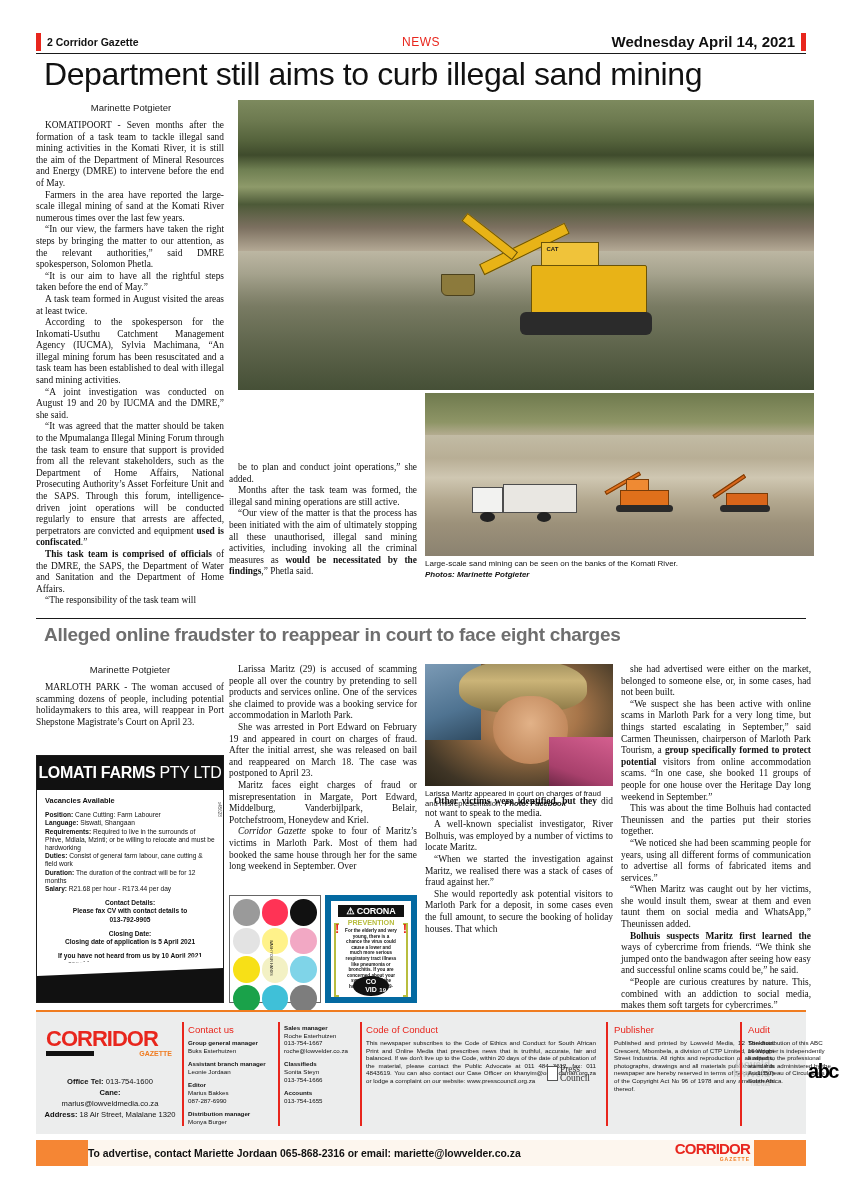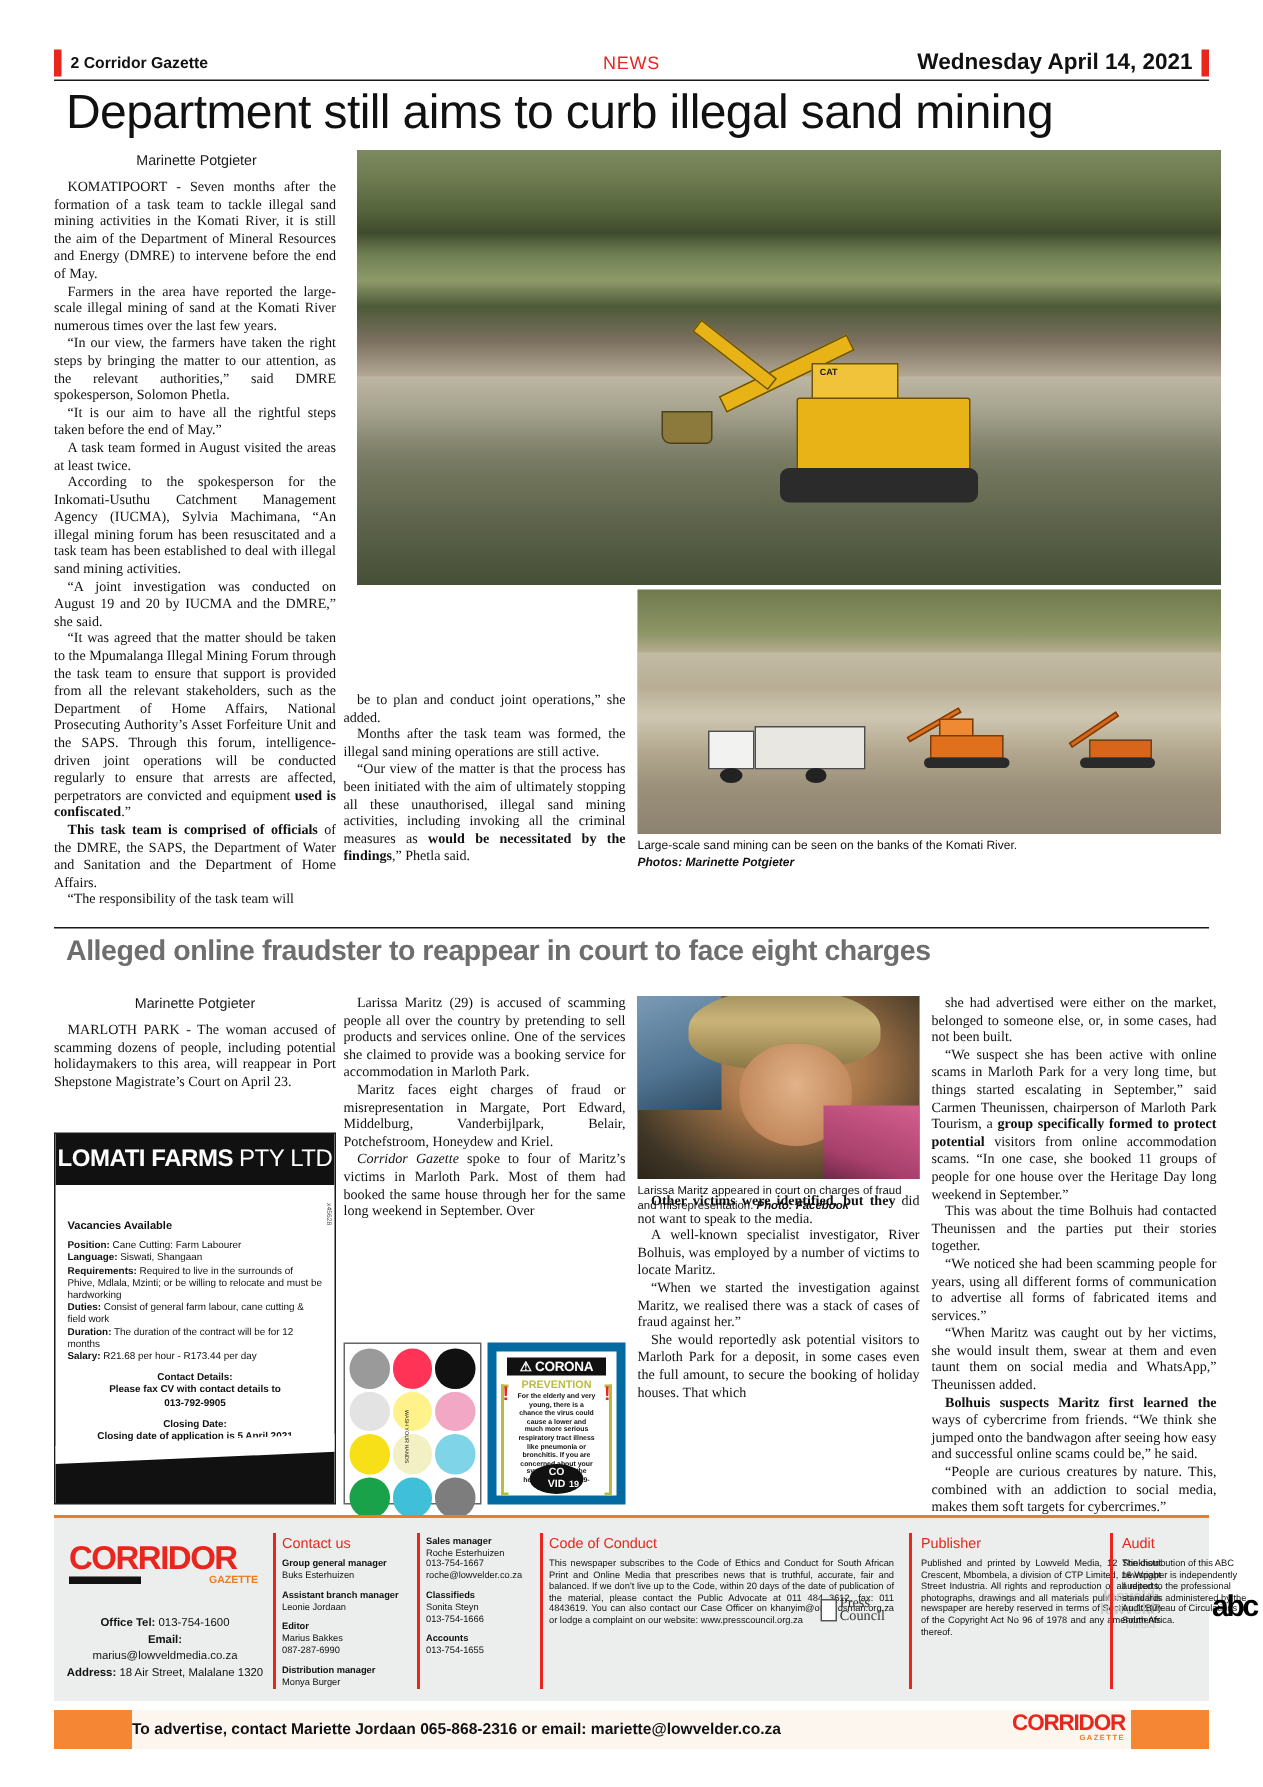--- a/index.html
+++ b/index.html
@@ -178,21 +178,21 @@
     position: absolute; left: 0; top: 0; width: 100%; height: 34px;
     background: #111; color: #fff;
     display: flex; align-items: center; justify-content: center;
     font-family: "Liberation Sans", sans-serif;
     font-size: 16px; letter-spacing: -0.3px;
   }
   .lom-top b { font-weight: bold; }
   .lom-top span { font-weight: normal; margin-left: 4px; }
   .lom-body {
     position: absolute; left: 0; top: 34px; width: 100%; bottom: 36px;
-    padding: 23px 8px 0 8px;
+    padding: 7px 8px 0 8px;
     font-family: "Liberation Sans", sans-serif;
     font-size: 6.6px; line-height: 8.2px; color: #111;
   }
   .lom-body .h { font-weight: bold; font-size: 7.4px; margin-bottom: 6px; }
   .lom-body .ln { margin-bottom: 0; }
   .lom-body .ln b { font-weight: bold; }
   .lom-body .ctr { text-align: center; margin-top: 6px; font-weight: bold; }
   .lom-body .ctr2 { text-align: center; margin-top: 6px; }
   .lom-bot {
     position: absolute; left: 0; bottom: 0; width: 100%; height: 36px;
@@ -456,20 +456,21 @@
 
   <div class="rule2"></div>
   <h1 class="headline2">Alleged online fraudster to reappear in court to face eight charges</h1>
   <div class="byline2">Marinette Potgieter</div>
 
   <div class="col" id="a2c1">
       <p>MARLOTH PARK - The woman accused of scamming dozens of people, including potential holidaymakers to this area, will reappear in Port Shepstone Magistrate’s Court on April 23.</p>
     </div>
   <div class="col" id="a2c2">
       <p>Larissa Maritz (29) is accused of scamming people all over the country by pretending to sell products and services online. One of the services she claimed to provide was a booking service for accommodation in Marloth Park.</p>
+      <p>She was arrested in Port Edward on February 19 and appeared in court on charges of fraud. After the initial arrest, she was released on bail and reappeared on March 18. The case was postponed to April 23.</p>
       <p>Maritz faces eight charges of fraud or misrepresentation in Margate, Port Edward, Middelburg, Vanderbijlpark, Belair, Potchefstroom, Honeydew and Kriel.</p>
       <p><i>Corridor Gazette</i> spoke to four of Maritz’s victims in Marloth Park. Most of them had booked the same house through her for the same long weekend in September. Over</p>
     </div>
   <div class="col" id="a2c3">
       <p><b>Other victims were identified, but they</b> did not want to speak to the media.</p>
       <p>A well-known specialist investigator, River Bolhuis, was employed by a number of victims to locate Maritz.</p>
       <p>“When we started the investigation against Maritz, we realised there was a stack of cases of fraud against her.”</p>
       <p>She would reportedly ask potential visitors to Marloth Park for a deposit, in some cases even the full amount, to secure the booking of holiday houses. That which</p>
     </div>
   <div class="col" id="a2c4">
@@ -555,21 +556,21 @@
   </div>
 
   <div class="footer">
     <div class="foot-logo">
       <div class="fl-word">CORRIDOR</div>
       <div class="fl-bar"></div>
       <div class="fl-sub">GAZETTE</div>
     </div>
     <div class="foot-contactblock">
       <span><b>Office Tel:</b><span> 013-754-1600</span></span><br>
-      <b>Email:</b><br>
+      <b>Cane:</b><br>
       <span>marius@lowveldmedia.co.za</span><br>
       <span><b>Address:</b><span> 18 Air Street, Malalane 1320</span></span>
     </div>
 
     <div class="vdiv" style="left:146px"></div>
     <div class="fcol" id="fc-contact">
       <div class="fh">Contact us</div>
       <div class="ft" id="fc-contact-list">
           <div class="grp"><b>Group general manager</b><br>Buks Esterhuizen</div>
           <div class="grp"><b>Assistant branch manager</b><br>Leonie Jordaan</div>

